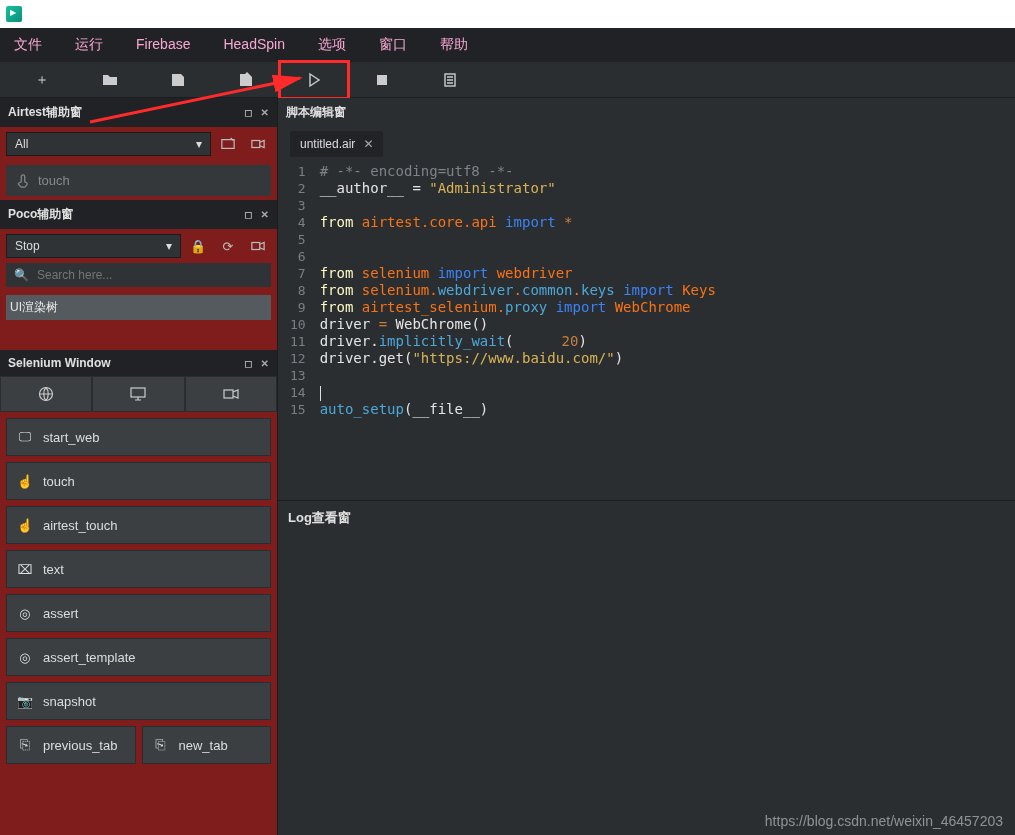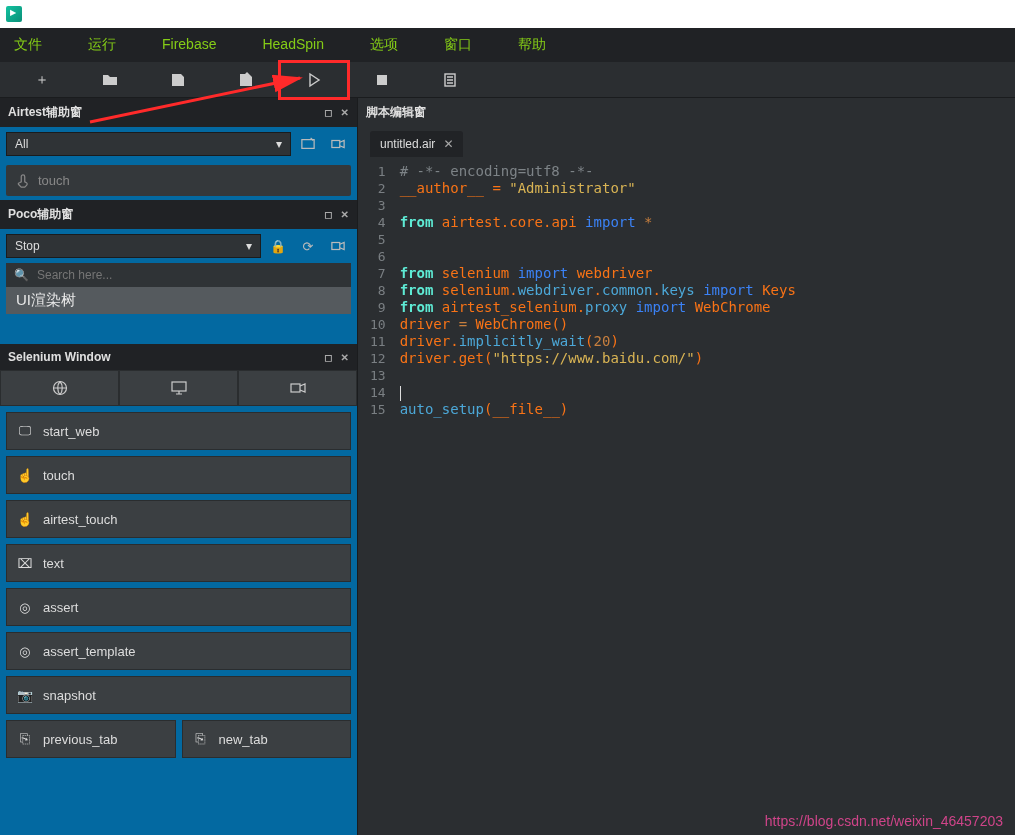--- a/index.html
+++ b/index.html
@@ -32,23 +32,23 @@
     position: relative;
   }
   .appicon::after{
     content:"▶"; color:#fff; font-size:8px; position:absolute; top:2px; left:4px;
   }
   
   .menubar {
     background: #202225;
     display: flex;
     padding: 6px 8px;
-    gap: 34px;
+    gap: 21px;
     font-size: 14px;
-    color: #84cc16;
+    color: #f9a8d4;
   }
   .menubar .item { cursor: default; padding: 2px 6px; }
   
   .toolbar {
     background: #2b2e31;
     display: flex;
     align-items: center;
     height: 36px;
     padding: 0 8px;
     gap: 0;
@@ -68,24 +68,24 @@
     border: 3px solid #ff2a2a;
     pointer-events: none;
   }
   
   .main {
     flex: 1;
     display: flex;
     overflow: hidden;
   }
   .left {
-    width: 357px;
+    width: 277px;
     display: flex;
     flex-direction: column;
-    background: #0369a1;
+    background: #7f1d1d;
   }
   .panel-header {
     background: #202225;
     display: flex;
     align-items: center;
     justify-content: space-between;
     padding: 6px 8px;
     font-size: 12px;
     font-weight: bold;
   }
@@ -123,24 +123,24 @@
     margin: 0 6px;
     padding: 5px 8px;
     display: flex;
     gap: 8px;
     align-items: center;
     color: #888;
     font-size: 12px;
   }
   .uitree {
     background: #555a5e;
-    margin: 0 6px 6px 6px;
-    padding: 4px 10px;
+    margin: 8px 6px 6px 6px;
+    padding: 4px 4px;
     color: #e8e8e8;
-    font-size: 15px;
+    font-size: 12px;
   }
   .selrow { display: flex; gap: 0; }
   .selbtn {
     flex: 1;
     height: 36px;
     background: #3b3f42;
     border: 1px solid #2a2d2f;
     display: flex;
     align-items: center;
     justify-content: center;
@@ -202,27 +202,27 @@
     padding: 6px 6px 6px 12px;
     white-space: pre;
     font-size: 13px;
   }
   .code {
     padding: 6px 8px;
     white-space: pre;
     color: #d6d6d6;
   }
   .tk-comment { color: #7d8387; }
-  .tk-kw { color: #5eead4; font-weight: bold; }
+  .tk-kw { color: #fef9c3; }
   .tk-kw2 { color: #3b82f6; }
   .tk-str { color: #d9b454; }
   .tk-fn { color: #4ca8d8; }
-  .tk-id { color: #f97316; }
+  .tk-id { color: #e5e5e5; }
   .tk-op { color: #c77f3e; }
-  .tk-num { color: #c77f3e; }
+  .tk-num { color: #c77f3e; margin-left: 48px; }
   .tk-star { color: #c77f3e; }
   .tk-mod { color: #f97316; }
   .cursor {
     display:inline-block; width:1px; height:15px; background:#ddd; vertical-align:middle;
   }
   .log-header {
     background: #2b2e31;
     padding: 8px 10px;
     font-weight: bold;
     font-size: 13px;
@@ -237,21 +237,21 @@
     position: absolute;
     left: 90px; top: 72px;
     pointer-events:none;
     z-index: 50;
   }
   .arrow svg { overflow: visible; }
   .watermark {
     position: absolute;
     right: 12px;
     bottom: 6px;
-    color: #ec4899;
+    color: #a3a3a3;
     font-size: 14px;
     opacity: .85;
   }
   .icn { width:16px; height:16px; display:inline-flex; align-items:center; justify-content:center; }
 </style>
 </head>
 <body>
 
 <div class="titlebar">
   <div class="appicon"></div>
@@ -488,16 +488,19 @@
 <span class="tk-kw">from</span><span class="tk-mod"> selenium </span><span class="tk-kw2">import</span><span class="tk-mod"> webdriver</span>
 <span class="tk-kw">from</span><span class="tk-mod"> selenium.</span><span class="tk-fn">webdriver</span><span class="tk-mod">.</span><span class="tk-fn">common</span><span class="tk-mod">.</span><span class="tk-fn">keys</span><span class="tk-mod"> </span><span class="tk-kw2">import</span><span class="tk-mod"> Keys</span>
 <span class="tk-kw">from</span><span class="tk-mod"> airtest_selenium.</span><span class="tk-fn">proxy</span><span class="tk-mod"> </span><span class="tk-kw2">import</span><span class="tk-mod"> WebChrome</span>
 <span class="tk-id">driver </span><span class="tk-op">=</span><span class="tk-id"> WebChrome()</span>
 <span class="tk-id">driver.</span><span class="tk-fn">implicitly_wait</span><span class="tk-id">(</span><span class="tk-num">20</span><span class="tk-id">)</span>
 <span class="tk-id">driver.get(</span><span class="tk-str">"https://www.baidu.com/"</span><span class="tk-id">)</span>
 
 <span class="cursor"></span>
 <span class="tk-fn">auto_setup</span><span class="tk-id">(__file__)</span></div>
     </div>
+    <div class="log-header">
+      <span>Log查看窗</span>
+    </div>
     <div class="log-body"></div>
     <div class="watermark">https://blog.csdn.net/weixin_46457203</div>
   </div>
 </div>
 
 </body></html>

